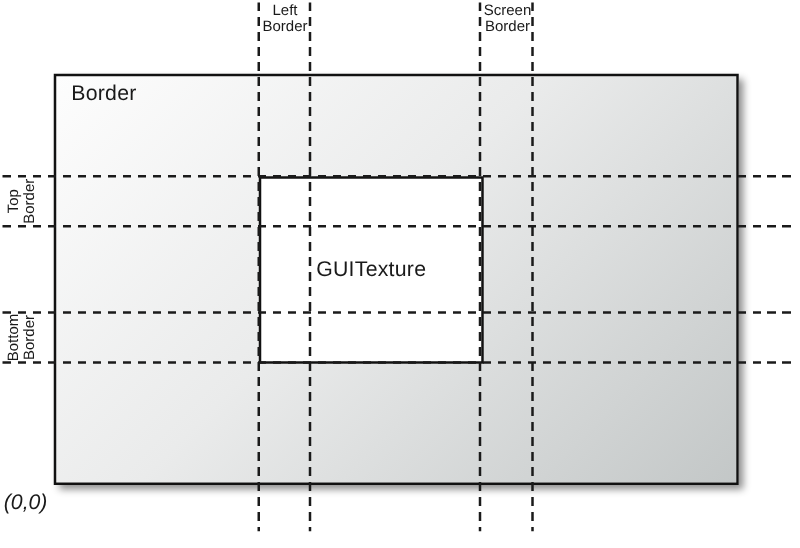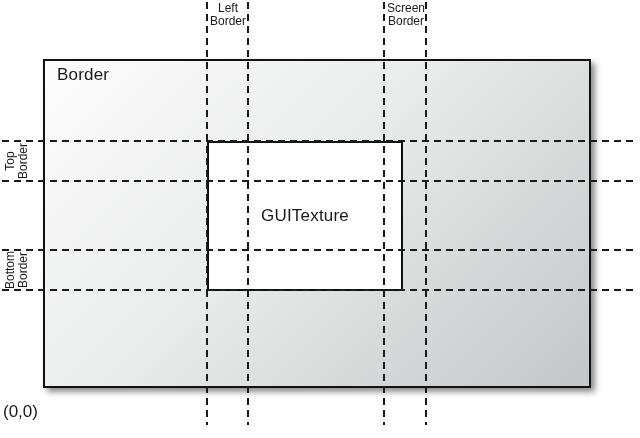--- a/index.html
+++ b/index.html
@@ -38,21 +38,21 @@
   .screen-label {
     position: absolute;
     left: 12px; top: 4px;
     font-size: 17px;
     letter-spacing: 0.2px;
   }
   
   .texture {
     position: absolute;
     left: 207px; top: 141px;
-    width: 196px; height: 150px;
+    width: 180px; height: 150px;
     border: 2px solid #111;
     background: var(--texture-fill);
     display: flex; align-items: center; justify-content: center;
   }
   .texture-label { font-size: 17px; letter-spacing: 0.2px; }
   
   .hline {
     position: absolute;
     left: 2px; width: 634px; height: 2px;
     background: repeating-linear-gradient(to right,
@@ -85,21 +85,21 @@
   .lbl-left  { left: 206px; top: 2px; }
   .lbl-right { left: 384px; top: 2px; }
   .lbl-top    { left: -6px; top: 148px; width: 46px; transform: rotate(-90deg); }
   .lbl-bottom { left: -6px; top: 257px; width: 46px; transform: rotate(-90deg); }
   
   .coord {
     position: absolute;
     font-size: 17px;
   }
   .coord-tr { left: 560px; top: 41px; width: 78px; text-align: right; }
-  .coord-bl { left: 3px; top: 402px; }
+  .coord-bl { left: 3px; top: 392px; font-style: italic; }
 </style>
 </head>
 <body>
 
 <div class="canvas">
 
   <div class="screen">
     <span class="screen-label">Border</span>
   </div>
 

